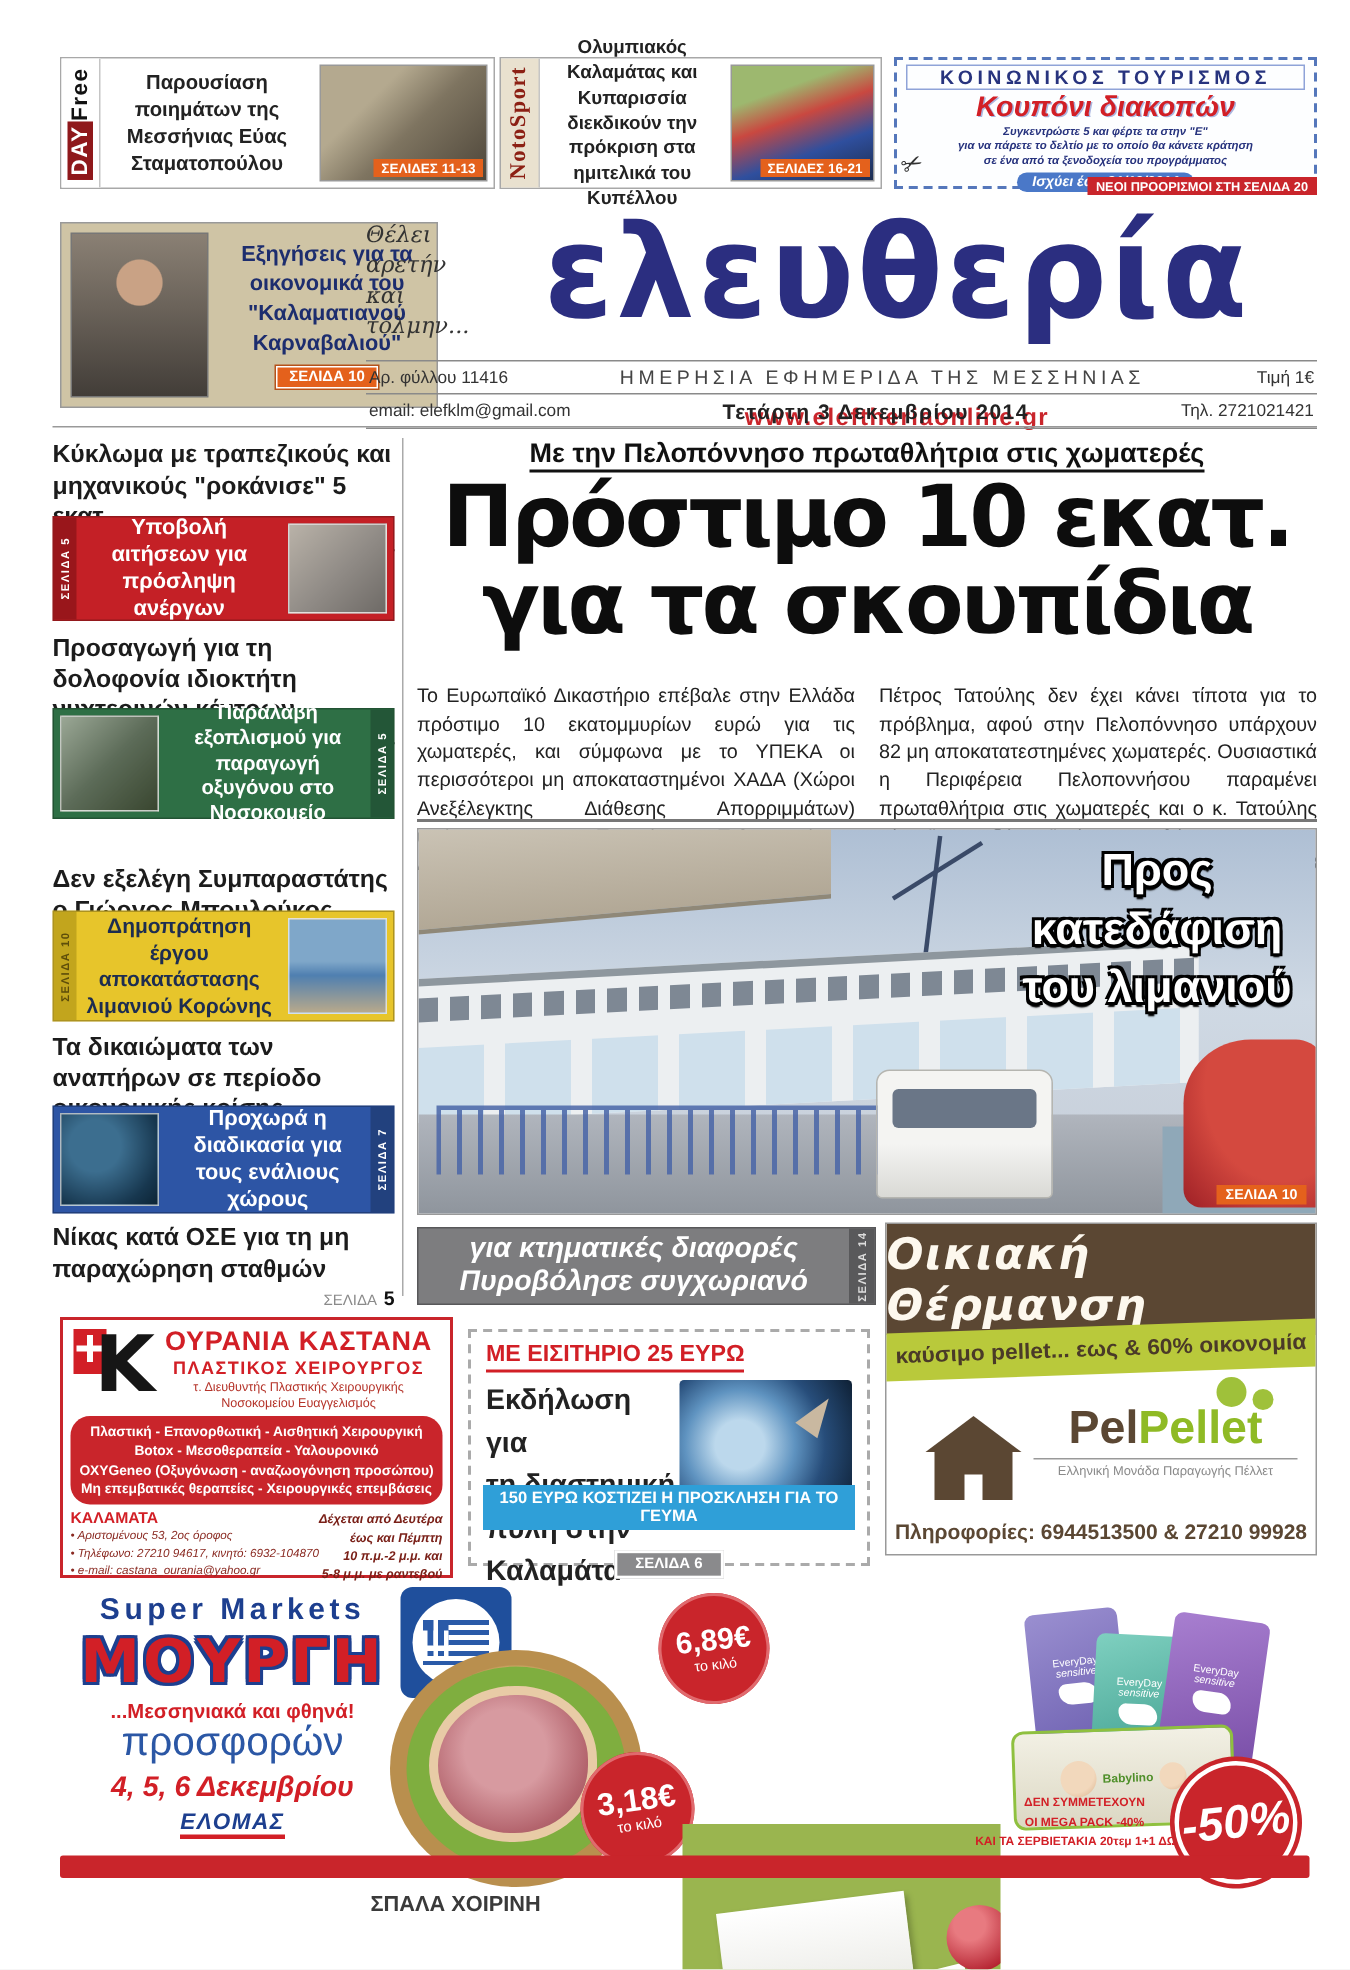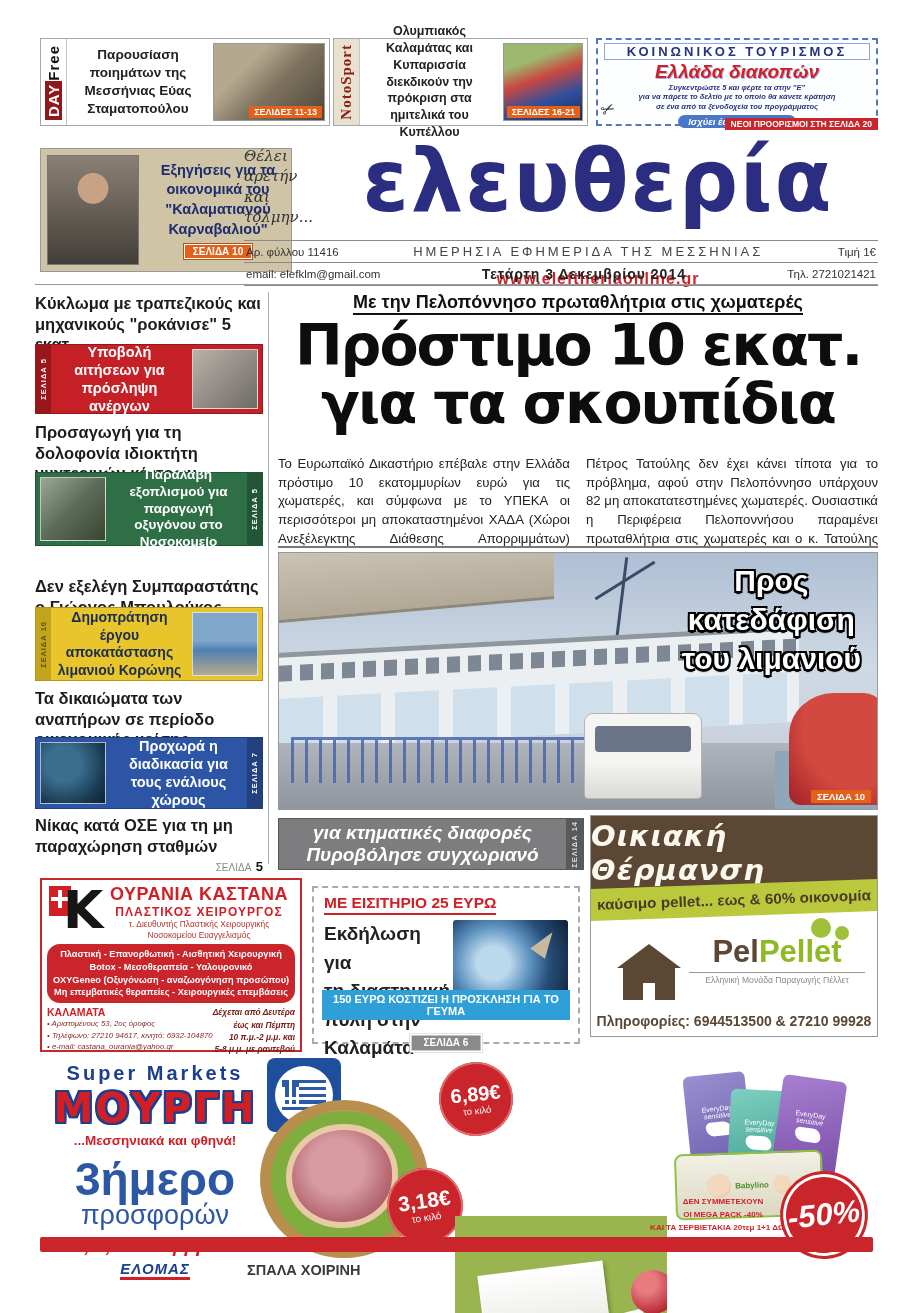--- a/index.html
+++ b/index.html
@@ -186,28 +186,28 @@
     <div class="topphoto" style="background:linear-gradient(135deg,#b4a98f 0 30%,#7e7460 55%,#4e463a);">
       <span class="pagesbadge">ΣΕΛΙΔΕΣ 11-13</span>
     </div>
   </div>
 
   <div class="abs topbox" style="left:333px; top:38px; width:255px; height:88px;">
     <div class="brandcol notocol">
       <div class="vbrand noto">NotoSport</div>
     </div>
     <div class="topteaser" style="font-size:12.5px;">Ολυμπιακός Καλαμάτας και Κυπαρισσία διεκδικούν την πρόκριση στα ημιτελικά του Κυπέλλου</div>
-    <div class="topphoto" style="width:80px; background:linear-gradient(160deg,#9db86f 0 25%,#c94840 45%,#2f4f9e 70%,#1d2d50);">
+    <div class="topphoto" style="width:96px; background:linear-gradient(160deg,#9db86f 0 25%,#c94840 45%,#2f4f9e 70%,#1d2d50);">
       <span class="pagesbadge">ΣΕΛΙΔΕΣ 16-21</span>
     </div>
   </div>
 
   <div class="abs coupon" style="left:596px; top:38px; width:282px; height:88px;">
     <div class="coupon-h">ΚΟΙΝΩΝΙΚΟΣ ΤΟΥΡΙΣΜΟΣ</div>
-    <div class="coupon-t">Ελλάδα διακοπών</div>
+    <div class="coupon-t">Κουπόνι διακοπών</div>
     <div class="coupon-l">Συγκεντρώστε 5 και φέρτε τα στην "Ε"</div>
     <div class="coupon-l">για να πάρετε το δελτίο με το οποίο θα κάνετε κράτηση</div>
     <div class="coupon-l">σε ένα από τα ξενοδοχεία του προγράμματος</div>
     <div class="coupon-pill">Ισχύει έως 31/12/2014</div>
     <div class="coupon-f">ΝΕΟΙ ΠΡΟΟΡΙΣΜΟΙ ΣΤΗ ΣΕΛΙΔΑ 20</div>
     <div class="scissors">✂</div>
   </div>
 
   <div class="abs promo" style="left:40px; top:148px; width:252px; height:124px;">
     <div class="promo-photo"></div>
@@ -416,21 +416,20 @@
     <div class="sp-strip">150 ΕΥΡΩ ΚΟΣΤΙΖΕΙ Η ΠΡΟΣΚΛΗΣΗ ΓΙΑ ΤΟ ΓΕΥΜΑ</div>
     <div class="sp-badge">ΣΕΛΙΔΑ 6</div>
   </div>
 
   <div class="abs" style="left:35px; top:1056px; width:843px; height:232px;">
 
     <div class="mk-left abs" style="left:5px; top:6px; width:230px;">
       <div class="mk-super">Super Markets</div>
       <div class="mk-brand">ΜΟΥΡΓΗ</div>
       <div class="mk-slogan">...Μεσσηνιακά και φθηνά!</div>
-      <div class="mk-offer1">3ήμερο</div>
       <div class="mk-offer2">προσφορών</div>
       <div class="mk-dates">4, 5, 6 Δεκεμβρίου</div>
       <div><span class="mk-eloma">ΕΛΟΜΑΣ</span></div>
     </div>
 
     <div class="flagbox abs" style="left:232px; top:2px; width:74px; height:74px;">
       <div class="flagring">
           <div class="flag"></div>
         </div>
     </div>

